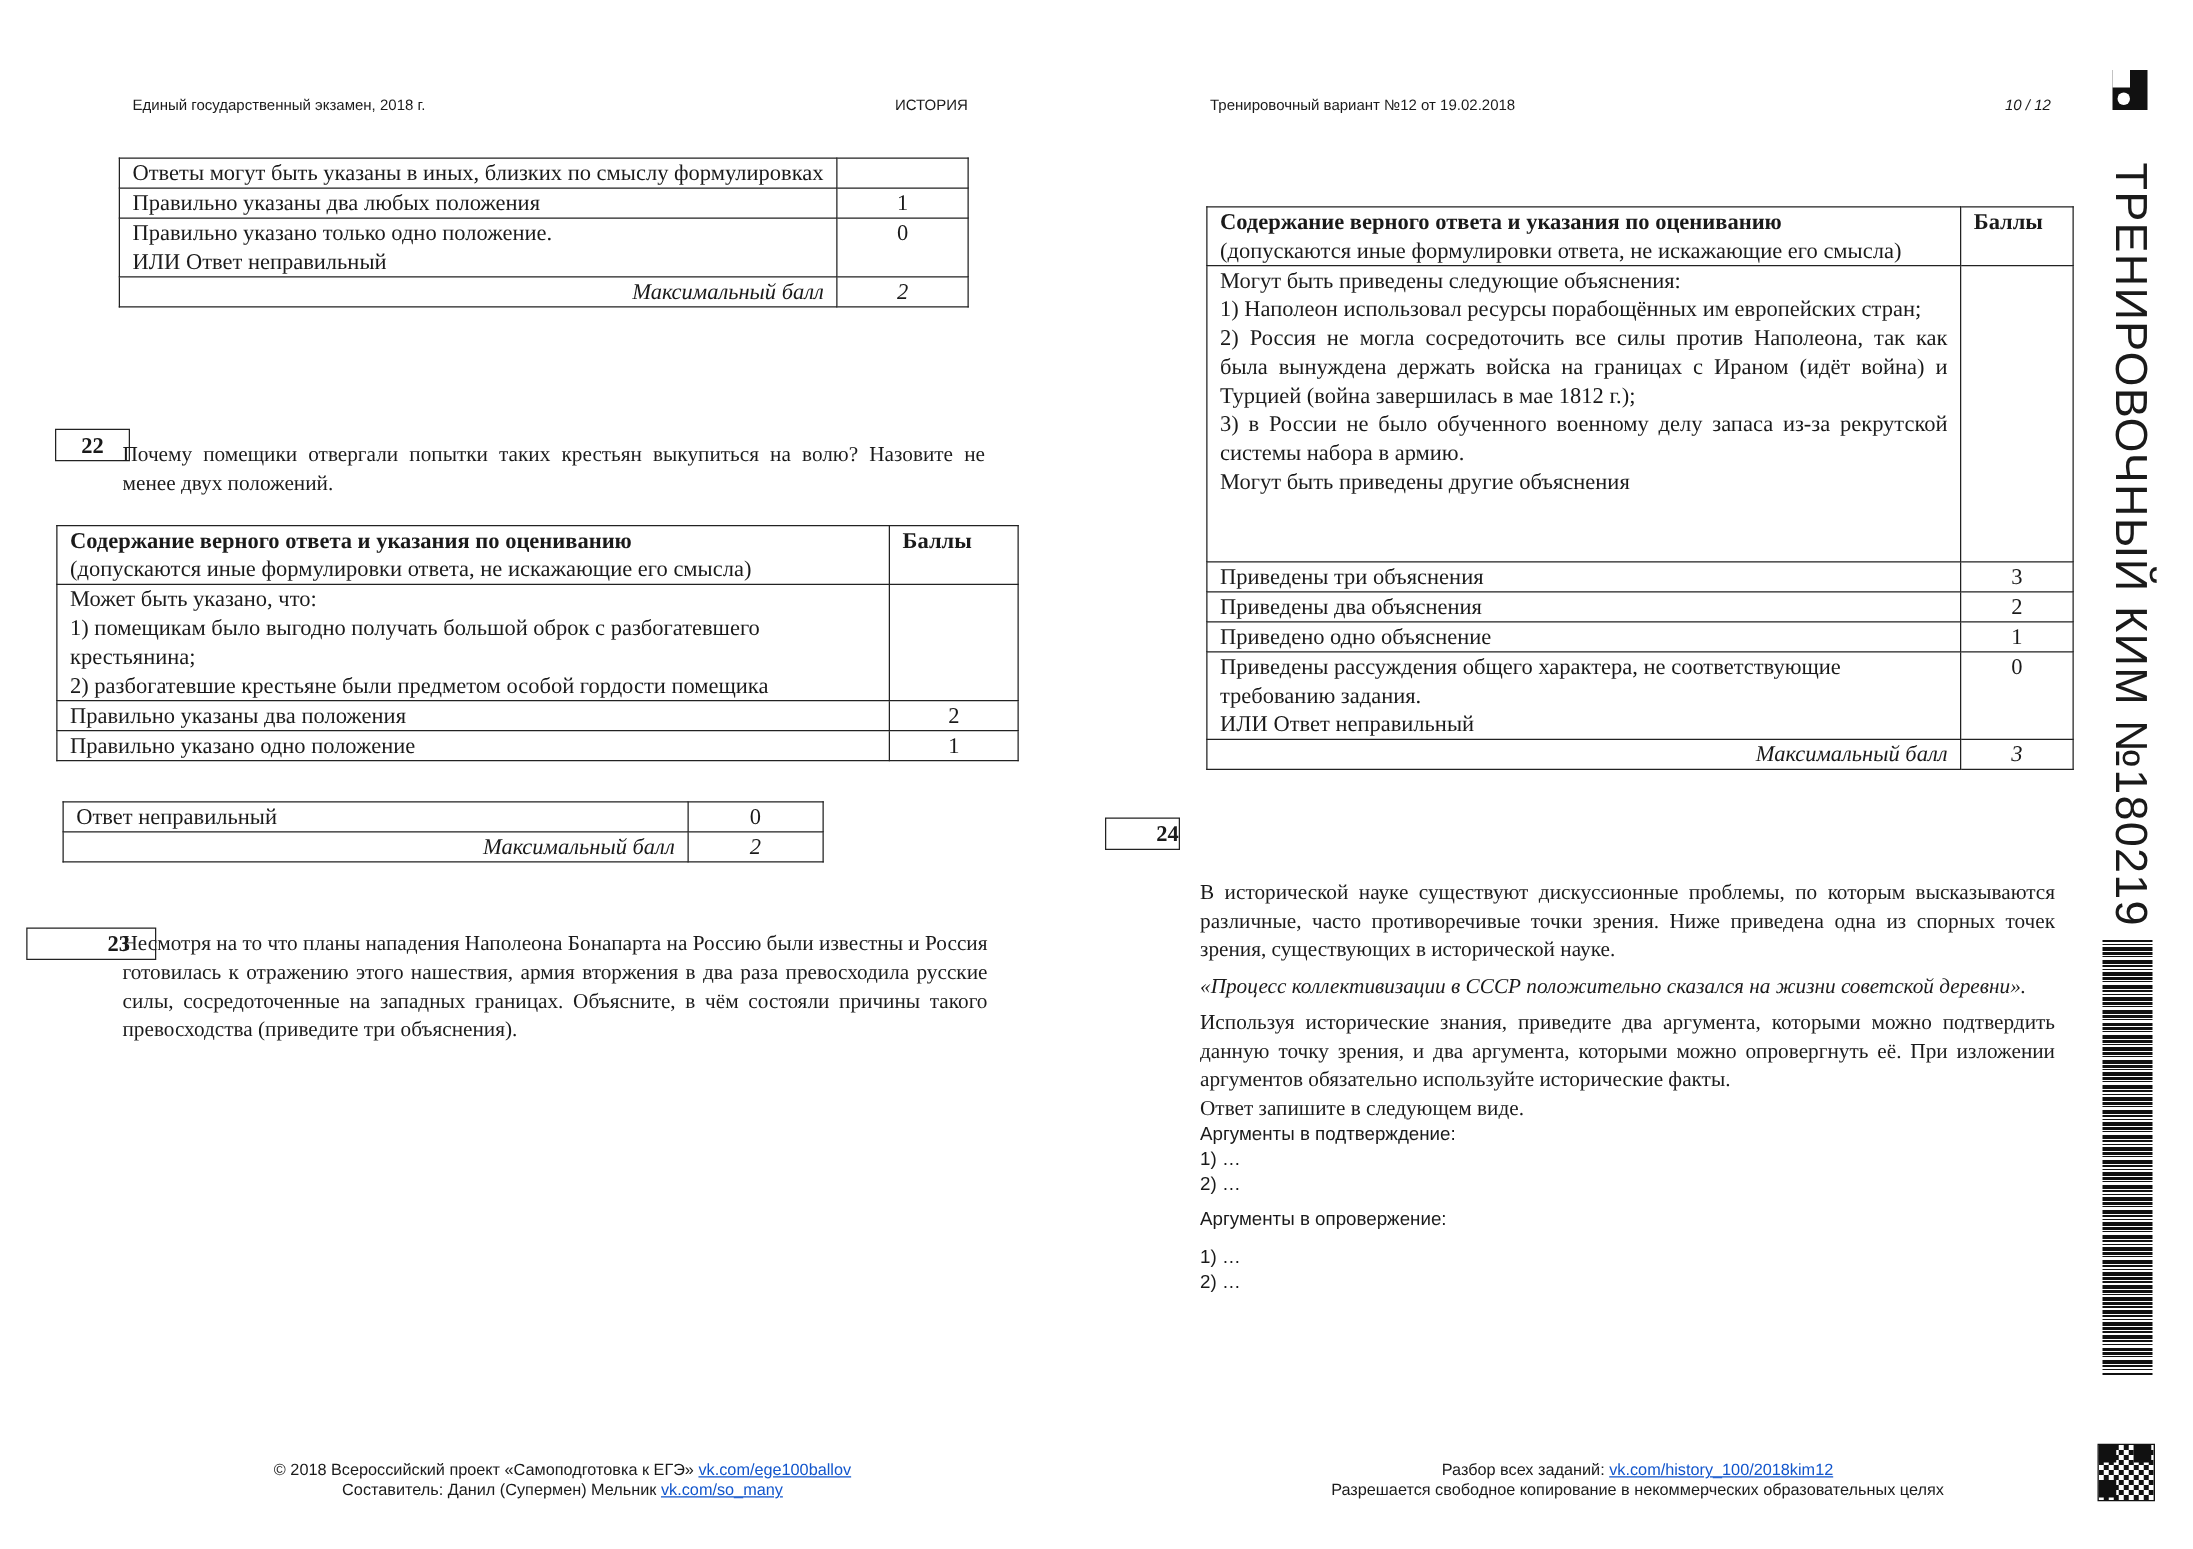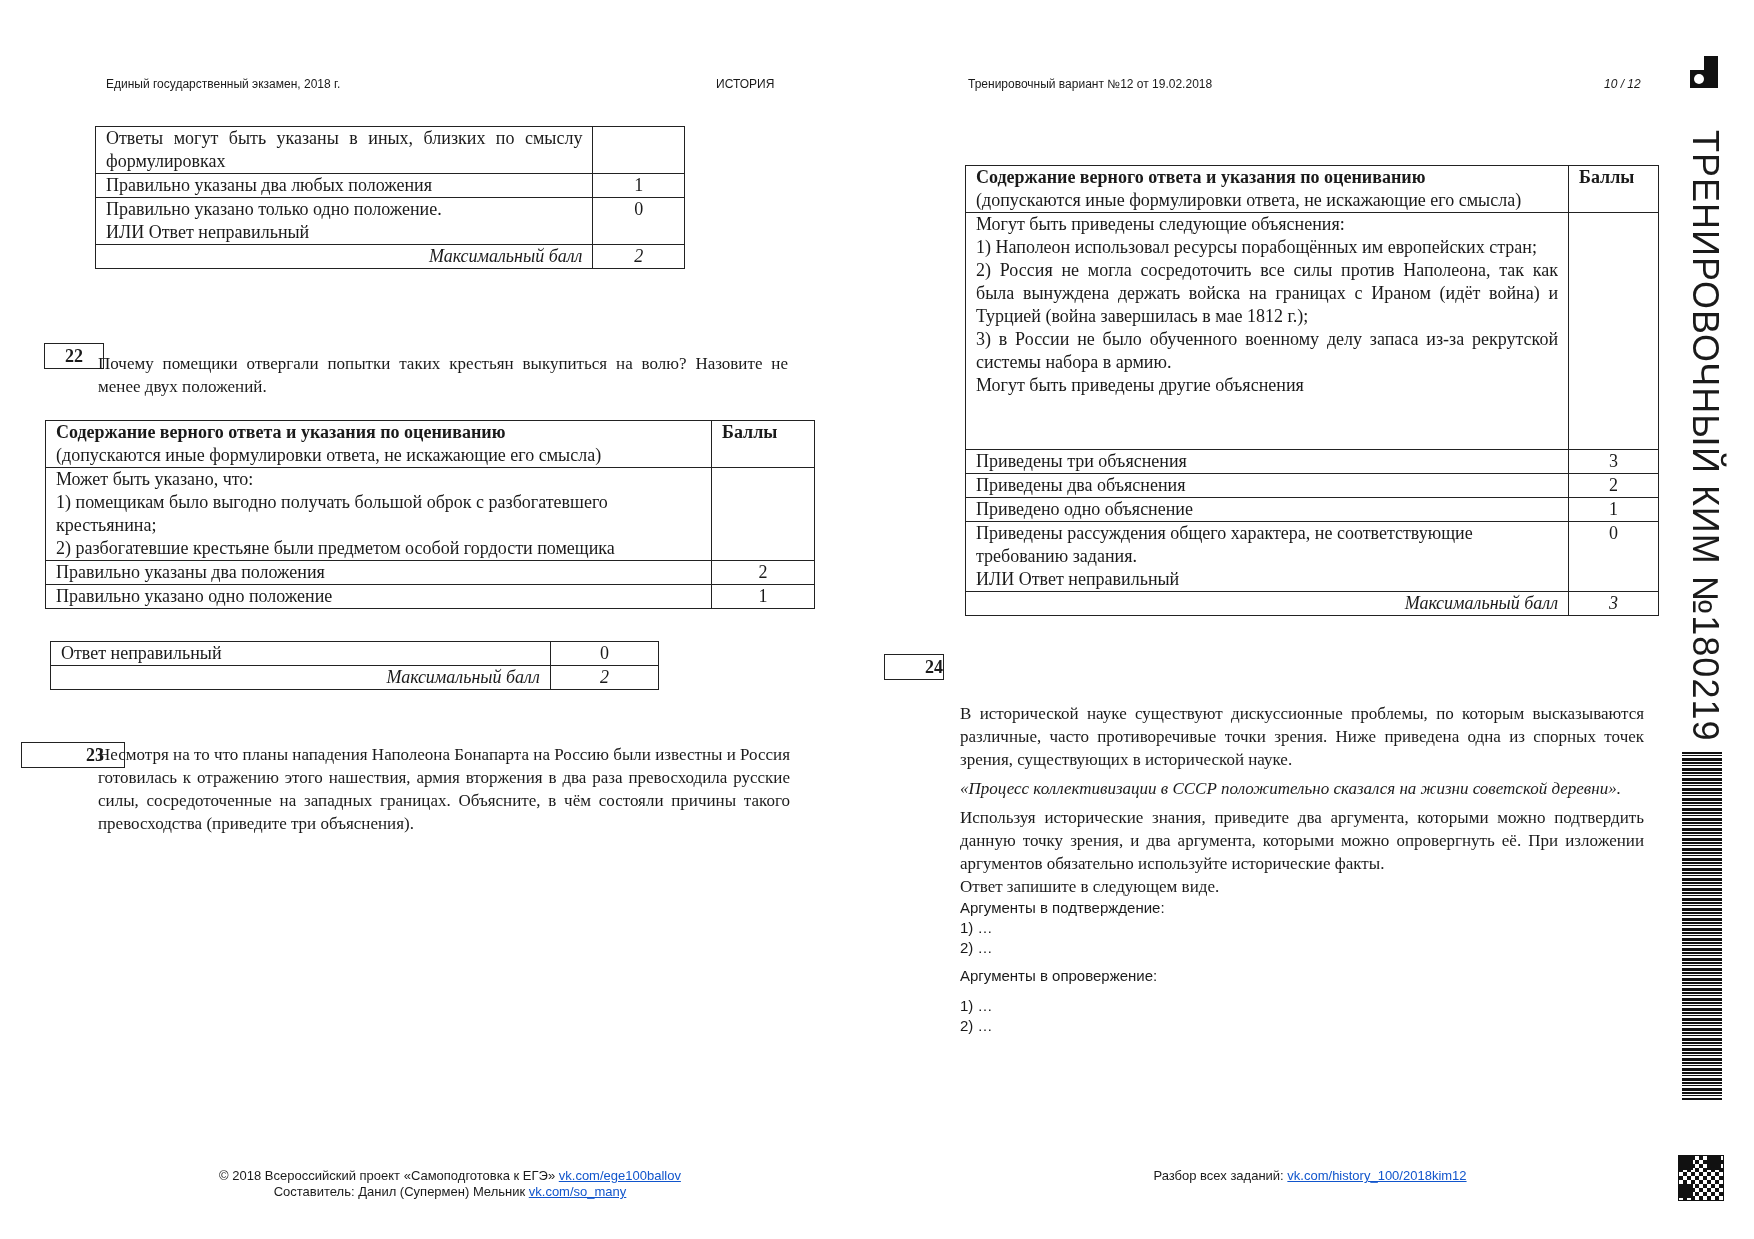--- a/index.html
+++ b/index.html
@@ -30,21 +30,21 @@
         repeating-conic-gradient(#111 0 25%, #fff 0 50%) 0 0/8px 8px; border:1px solid #111; }
 </style>
 </head>
 <body>
 
 <div class="abs sans hdr" style="left:106px;">Единый государственный экзамен, 2018 г.</div>
 <div class="abs sans hdr" style="left:716px;">ИСТОРИЯ</div>
 <div class="abs sans hdr" style="left:968px;">Тренировочный вариант №12 от 19.02.2018</div>
 <div class="abs sans hdr" style="left:1604px;font-style:italic;">10 / 12</div>
 
-<table class="abs grid" style="left:95px; top:126px; width:590px;">
+<table class="abs grid" style="left:95px; top:126px; width:680px;">
   <colgroup>
       <col style="width:575px">
       <col style="width:105px">
     </colgroup>
   <tbody>
       <tr>
     <td style="text-align:justify">Ответы могут быть указаны в иных, близких по смыслу формулировках</td>
     <td class="pts"></td>
   </tr>
   <tr>
@@ -181,20 +181,21 @@
   <div class="sline">1) …</div>
   <div class="sline">2) …</div>
 </div>
 
 <div class="abs foot" style="left:140px; top:1168px; width:620px;">
   <div><span>© 2018 Всероссийский проект «Самоподготовка к ЕГЭ»</span> <a class="lnk">vk.com/ege100ballov</a></div>
   <div><span>Составитель: Данил (Супермен) Мельник</span> <a class="lnk">vk.com/so_many</a></div>
 </div>
 <div class="abs foot" style="left:990px; top:1168px; width:640px;">
   <div><span>Разбор всех заданий:</span> <a class="lnk">vk.com/history_100/2018kim12</a></div>
+  <div>Разрешается свободное копирование в некоммерческих образовательных целях</div>
 </div>
 
 <div class="abs" style="left:1690px; top:56px; width:28px; height:32px; background:#111;">
   <div style="position:absolute; left:0; top:0; width:14px; height:14px; background:#fff;"></div>
   <div style="position:absolute; left:4px; top:18px; width:10px; height:10px; background:#fff; border-radius:50%;"></div>
 </div>
 <div class="abs vert" style="left:1726px; top:130px;">ТРЕНИРОВОЧНЫЙ КИМ №180219</div>
 <div class="abs barcode" style="left:1682px; top:752px; width:40px; height:348px;"></div>
 <div class="abs qr" style="left:1678px; top:1155px; width:44px; height:44px;"></div>
 

